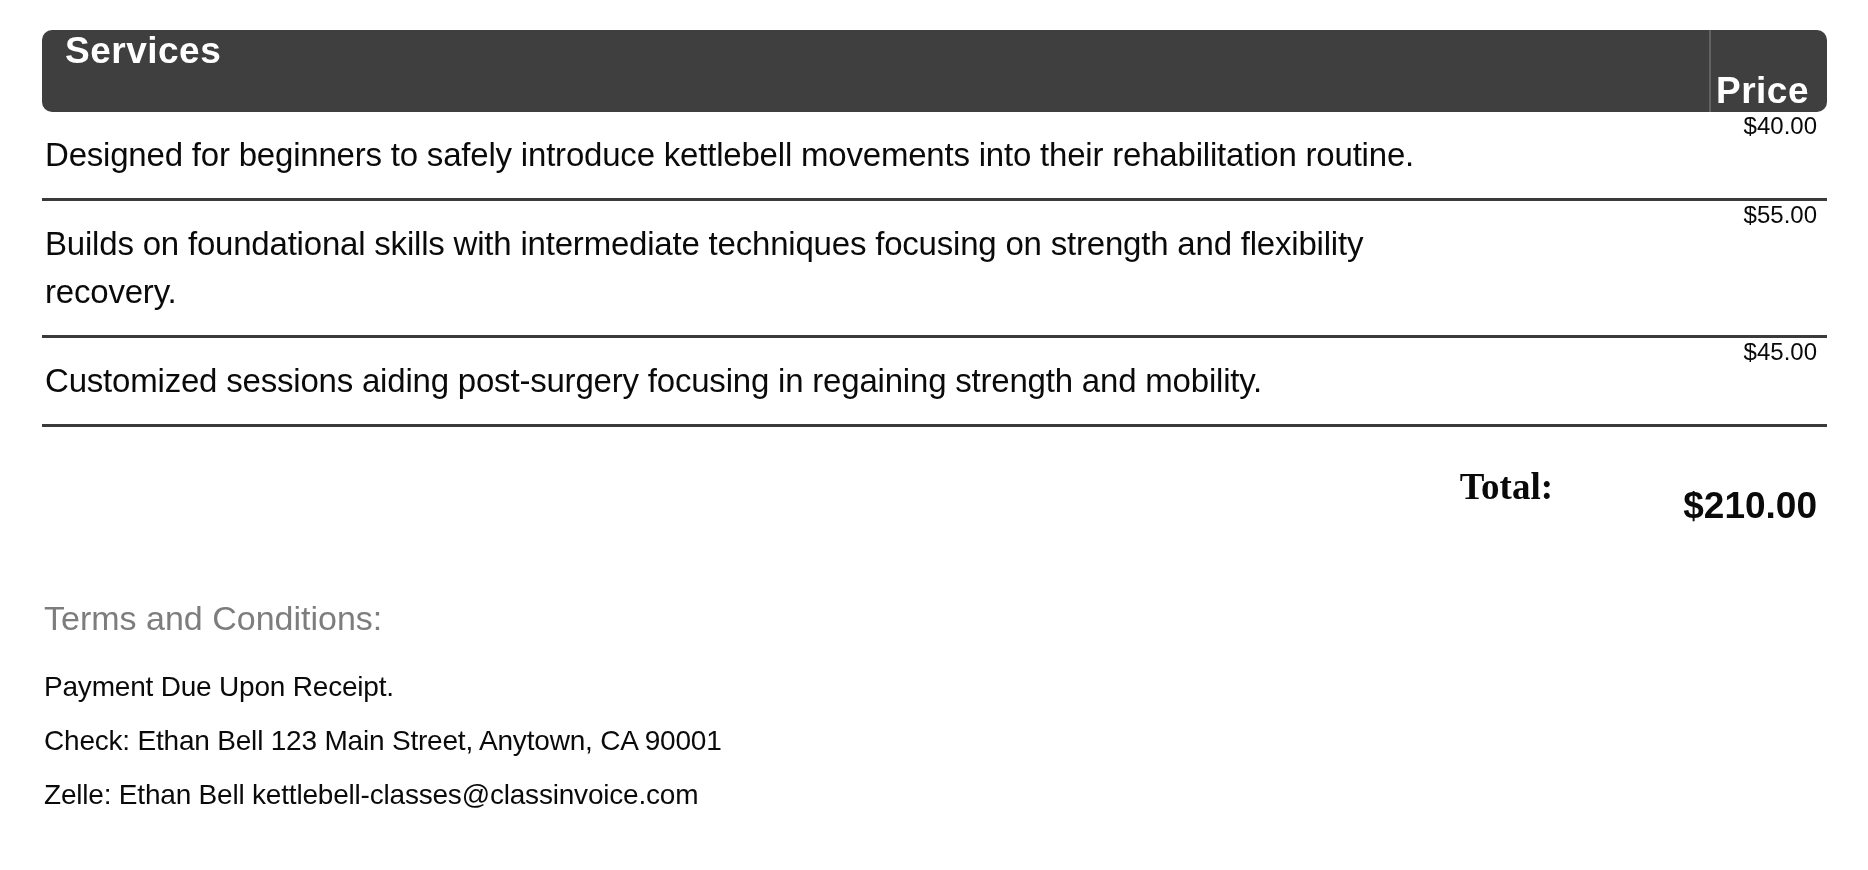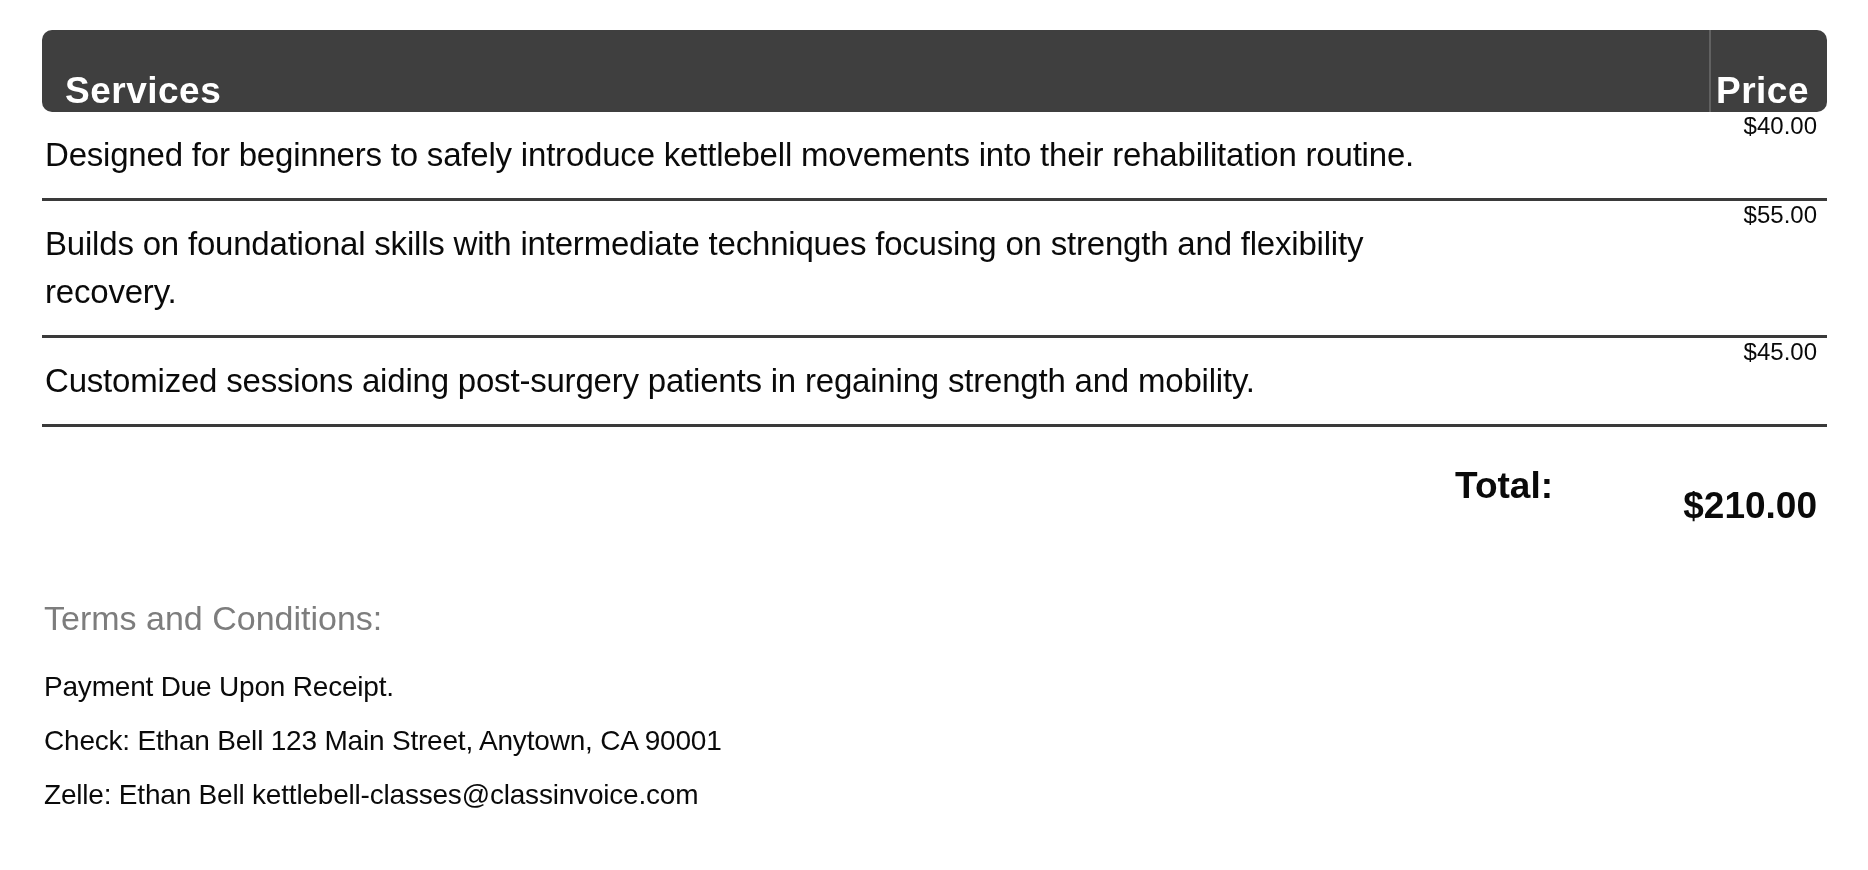--- a/index.html
+++ b/index.html
@@ -20,21 +20,21 @@
     background: var(--header_bg, #3f3f3f);
     color: var(--header_text, #ffffff);
     border-radius: 10px;
     overflow: hidden;
     font-weight: bold;
     font-size: 37px;
     letter-spacing: 0.5px;
   }
   .th-service {
     flex: 1;
-    display: flex; align-items: flex-end;
+    display: flex; align-items: flex-start;
     padding-left: 23px;
     border-right: 2px solid rgba(255,255,255,0.18);
   }
   .th-price {
     width: 116px;
     display: flex; align-items: flex-end; justify-content: flex-end;
     padding-right: 18px;
   }
 
   
@@ -59,21 +59,21 @@
   }
 
   
   .total-row {
     display: flex;
     align-items: center;
     padding: 18px 0 10px 0;
     font-weight: bold;
     font-size: 37px;
   }
-  .total-label { flex: 1; text-align: right; padding-right: 124px; }
+  .total-label { flex: 1; text-align: right; padding-right: 124px; font-family: Liberation Serif, serif; }
   .total-amount { width: 150px; text-align: right; padding-right: 10px; margin-top: 40px; }
 
   
   .terms { margin-top: 62px; padding-left: 2px; }
   .terms-heading {
     color: var(--terms_heading, #7d7d7d);
     font-size: 34px;
     margin-bottom: 22px;
   }
   .terms-line {
@@ -104,21 +104,21 @@
     </div>
 
     <div class="trow">
       <div class="td-service">Builds on foundational skills with intermediate techniques focusing on strength and flexibility
 recovery.</div>
       <div class="td-price">$55.00</div>
     </div>
 
 
     <div class="trow">
-      <div class="td-service">Customized sessions aiding post-surgery patients in regaining strength and mobility.</div>
+      <div class="td-service">Customized sessions aiding post-surgery focusing in regaining strength and mobility.</div>
       <div class="td-price">$45.00</div>
     </div>
 
     <div class="total-row">
       <div class="total-label">Total:</div>
       <div class="total-amount">$210.00</div>
     </div>
 
   </div>
 

